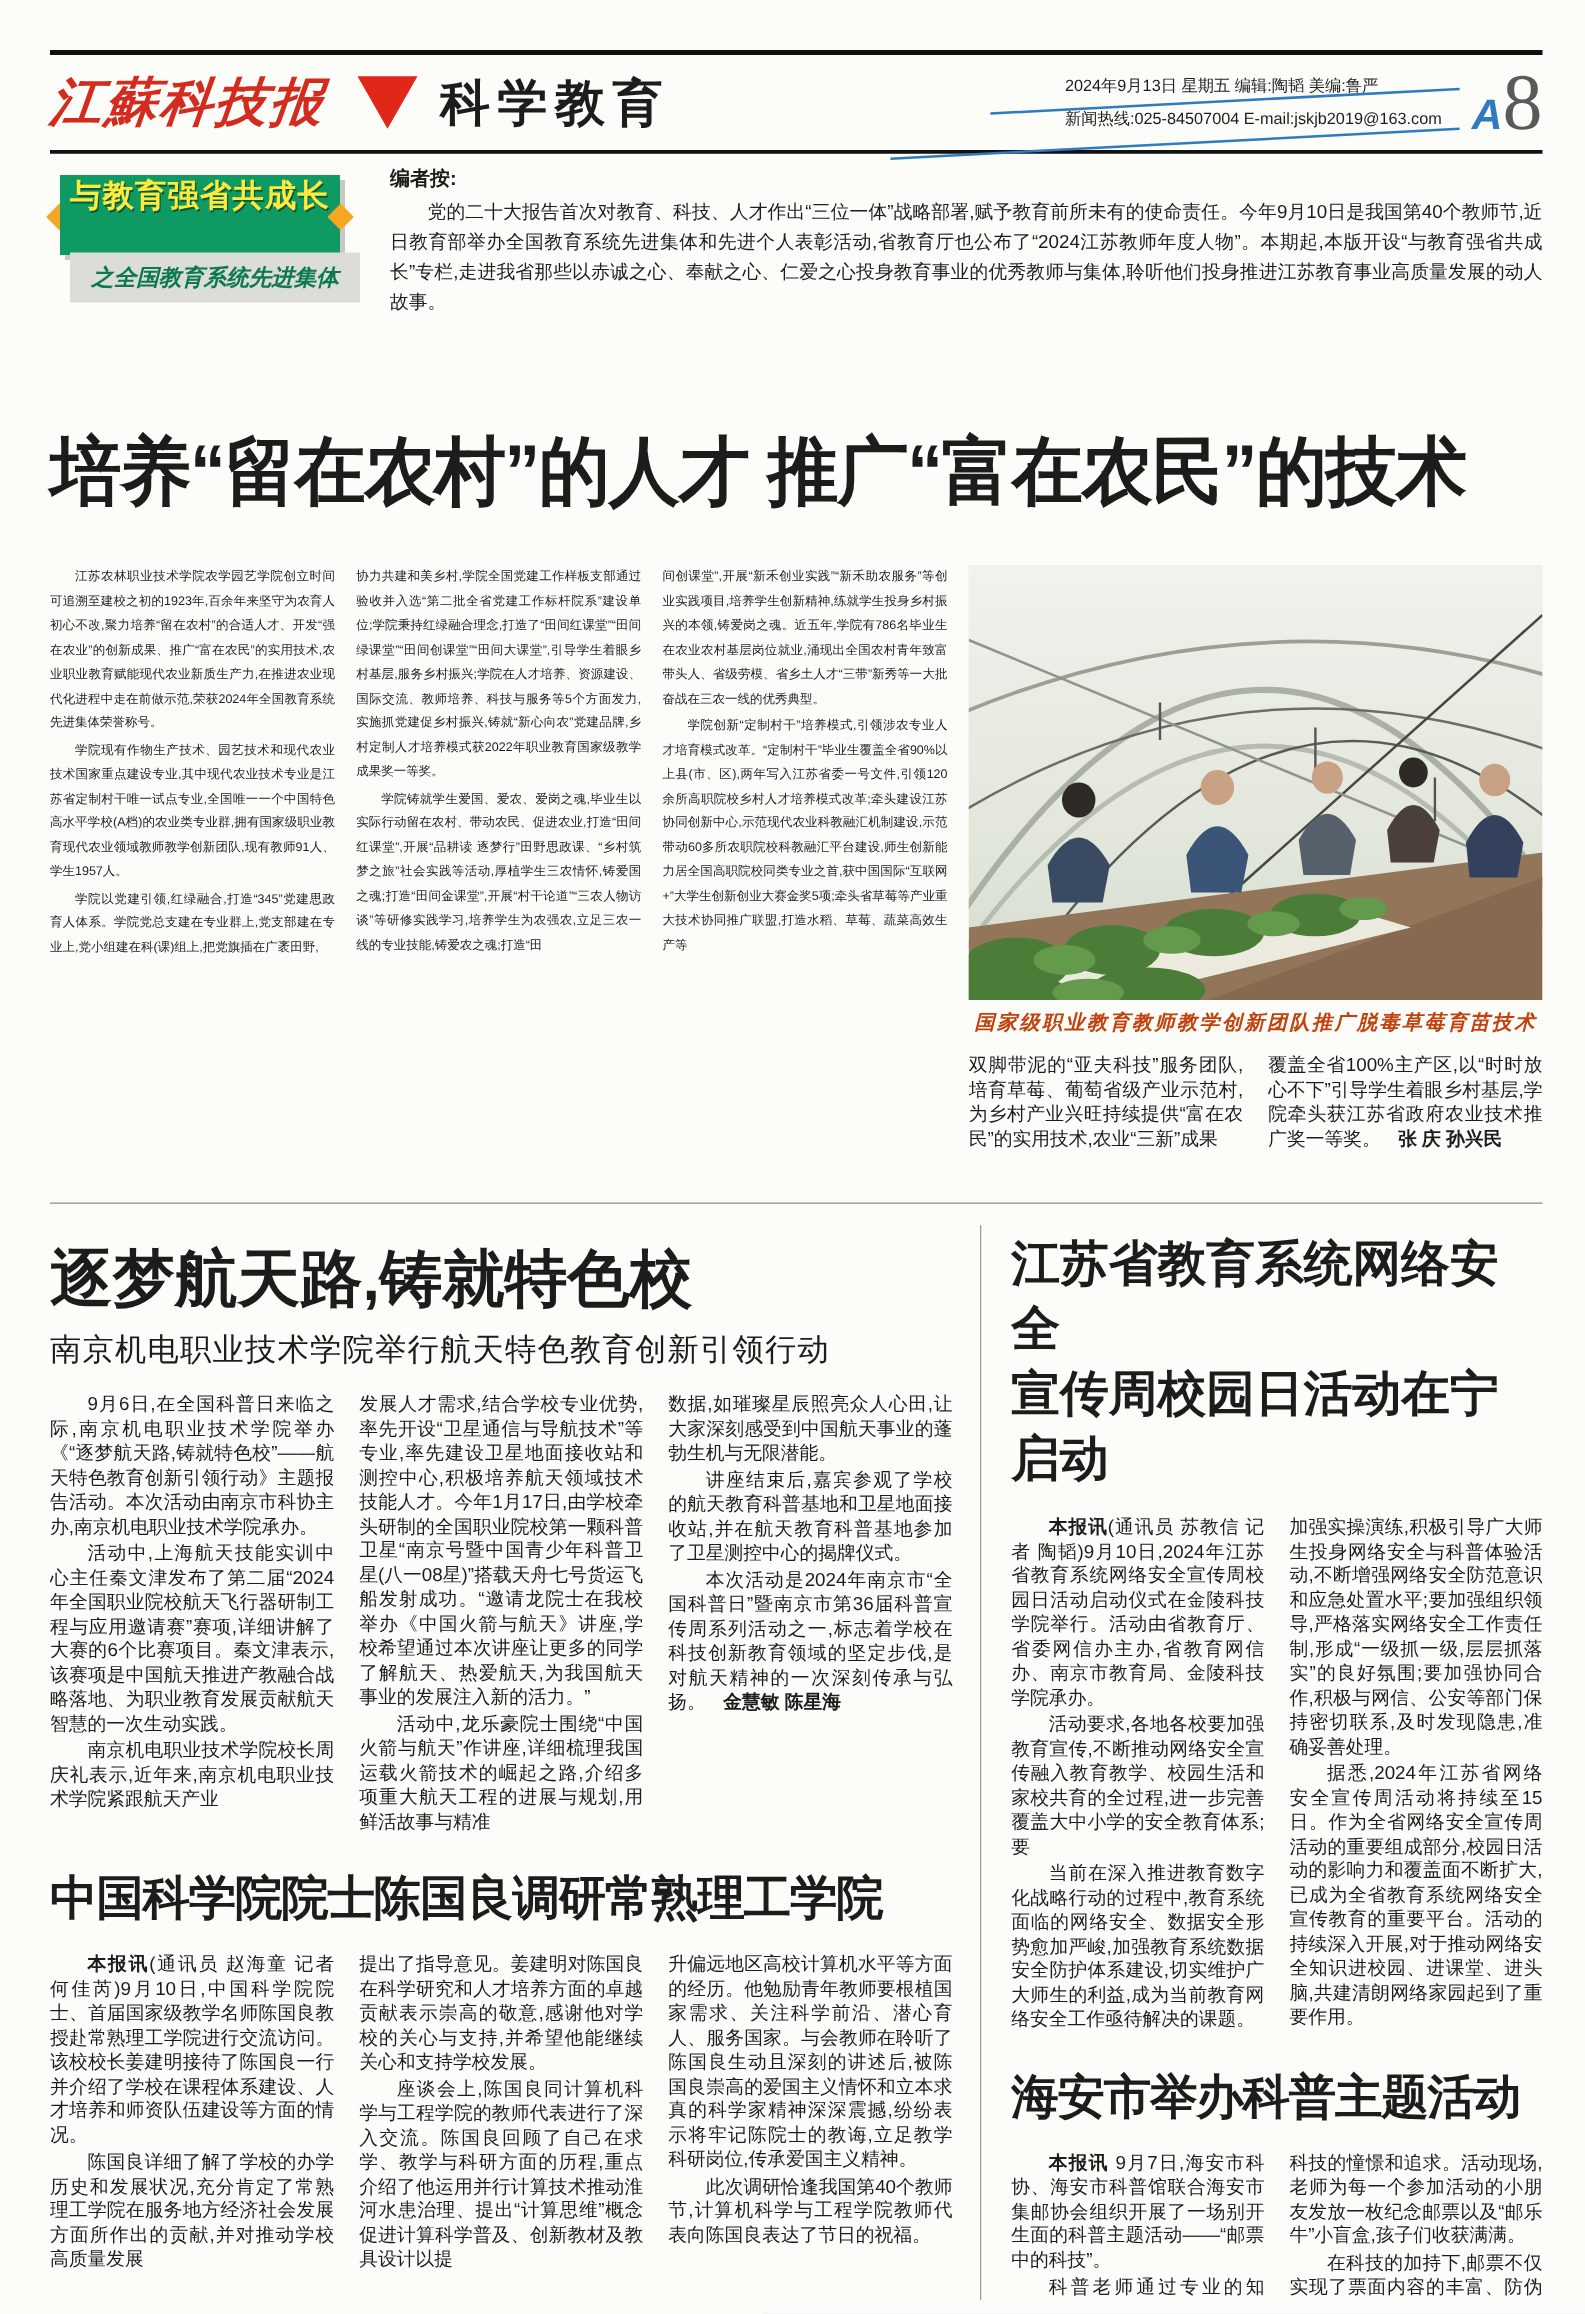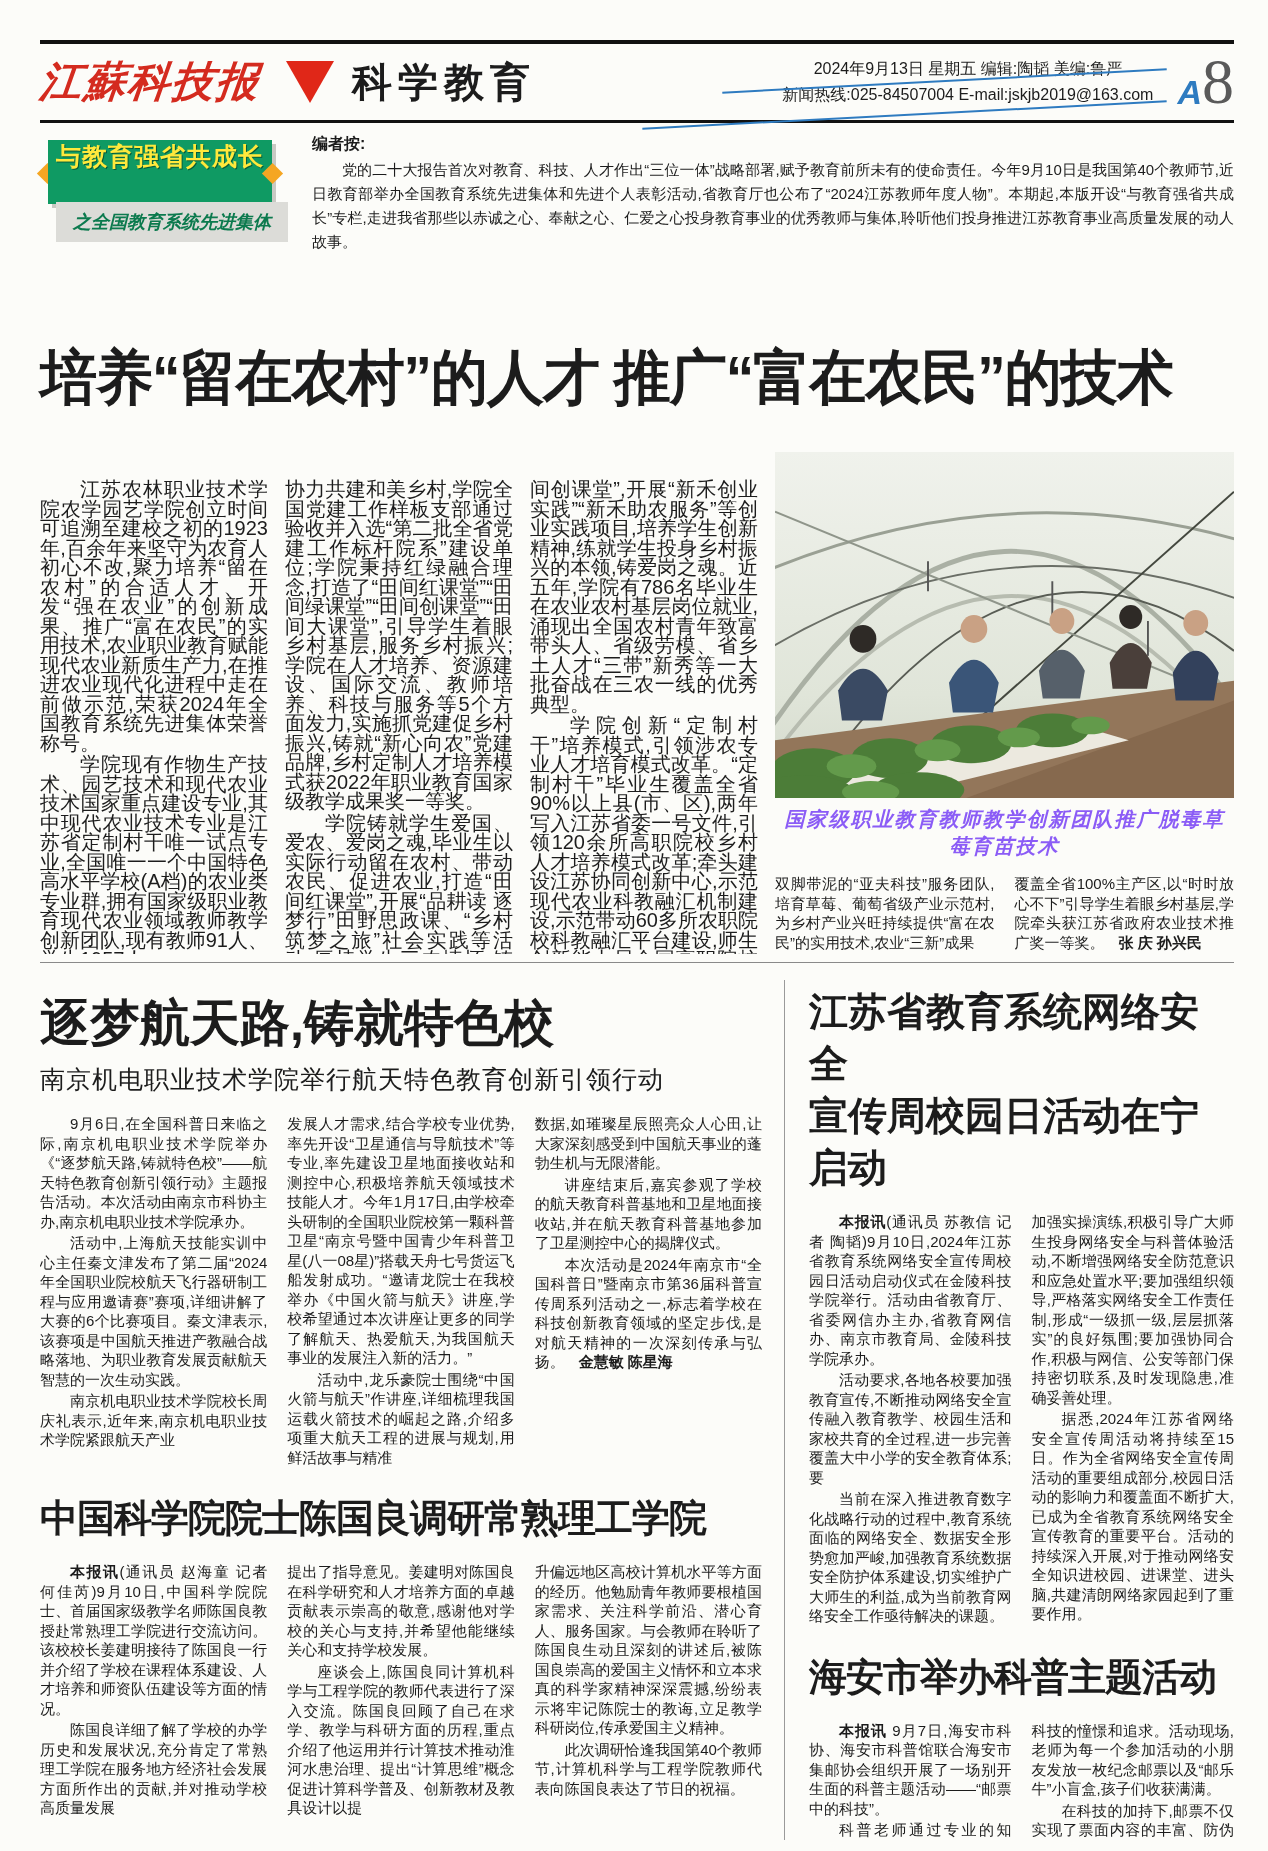--- a/index.html
+++ b/index.html
@@ -7,21 +7,21 @@
         font-family:"Liberation Sans",sans-serif;color:#1c1c1c;overflow:hidden;}
   
   .hdr{position:absolute;left:40px;right:34px;top:40px;height:76px;
        border-top:4px solid #111;border-bottom:3px solid #111;display:flex;align-items:center;}
   .nameplate{font-family:"Liberation Serif",serif;font-style:italic;font-weight:700;
        font-size:42px;color:#d42b1f;transform:skewX(-6deg);letter-spacing:2px;white-space:nowrap;}
   .tri{width:0;height:0;border-left:24px solid transparent;border-right:24px solid transparent;
        border-top:42px solid #e02718;margin:0 18px 0 26px;}
   .section-title{font-size:40px;font-weight:900;letter-spacing:6px;white-space:nowrap;}
   .hdr-spacer{flex:1;}
-  .dateblock{position:relative;text-align:center;font-size:16px;line-height:26px;
+  .dateblock{position:relative;text-align:left;font-size:13px;line-height:26px;
        padding:0 14px 0 0;white-space:nowrap;}
   .dateblock .slant{position:absolute;left:-60px;right:0;height:2px;background:#2e7bc0;transform:rotate(-3deg);}
   .slant1{top:24px;} .slant2{top:58px;left:-140px!important;}
   .pageno{display:flex;align-items:flex-end;margin-left:10px;}
   .pageno .pa{font-size:34px;font-weight:700;font-style:italic;color:#2e7bc0;line-height:1;}
   .pageno .p8{font-size:64px;font-weight:400;color:#5a5a5a;line-height:.85;font-family:"Liberation Serif",serif;}
   
   .ednote{position:absolute;left:40px;top:132px;width:1194px;height:128px;display:flex;}
   .promo{position:relative;width:250px;flex:0 0 250px;margin-right:22px;}
   .promo-box{position:absolute;left:8px;top:8px;width:224px;height:64px;background:#0f9a63;
@@ -34,28 +34,28 @@
   .promo-sub span{font-family:"Liberation Serif",serif;font-style:italic;font-weight:700;
        color:#0c7a4e;font-size:18px;white-space:nowrap;}
   .ednote-text{flex:1;font-size:15px;line-height:24px;text-align:justify;}
   .ednote-label{font-weight:900;font-size:16px;}
   .ednote-body{text-indent:2em;margin:2px 0 0;}
   
   .kicker{position:absolute;left:40px;top:296px;font-size:29px;font-weight:900;letter-spacing:1px;}
   .mainhead{position:absolute;left:40px;top:338px;width:1194px;font-size:57px;font-weight:900;
        letter-spacing:-1px;white-space:nowrap;transform:scaleY(1.05);transform-origin:left top;}
   .main-cols{position:absolute;left:40px;top:452px;width:1194px;height:502px;display:flex;overflow:hidden;}
-  .mcol{width:228px;flex:0 0 228px;margin-right:17px;font-size:20px;line-height:19.5px;text-align:justify;margin-top:28px;}
+  .mcol{width:228px;flex:0 0 228px;margin-right:17px;font-size:10px;line-height:19.5px;text-align:justify;}
   .mcol p,.pcol p{margin:0 0 2px;text-indent:2em;}
   p.cont{text-indent:0!important;}
   .photo-stack{flex:1;display:flex;flex-direction:column;}
   .photo{width:100%;height:348px;background:#dfe4da;}
   .photo svg{display:block;width:100%;height:100%;}
   .caption{font-family:"Liberation Serif",serif;font-weight:700;font-style:italic;text-align:center;
-       font-size:20px;letter-spacing:2px;margin:8px 0 14px;color:#8b5cf6;}
+       font-size:16px;letter-spacing:2px;margin:8px 0 14px;color:#c2410c;}
   .photo-cols{display:flex;font-size:15px;line-height:19.5px;text-align:justify;}
   .pcol{flex:1;} .pcol:first-child{margin-right:20px;}
   .byline{font-weight:900;white-space:nowrap;margin-left:14px;}
   
   .big-rule{position:absolute;left:40px;top:962px;width:1194px;border-top:1.5px solid #8a8a8a;}
   
   .bottom{position:absolute;left:40px;top:980px;width:1194px;height:860px;display:flex;overflow:hidden;}
   .b-left{width:722px;flex:0 0 722px;}
   .b-right{flex:1;border-left:1px solid #9a9a9a;padding-left:24px;margin-left:22px;}
   .art-h1{font-size:50px;font-weight:900;letter-spacing:0;margin:10px 0 6px;}

